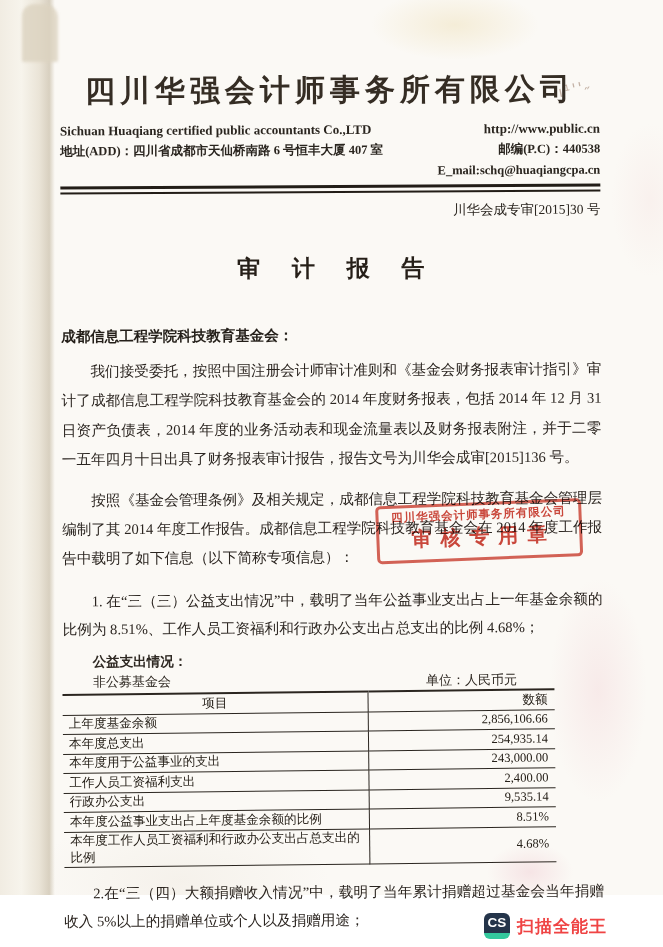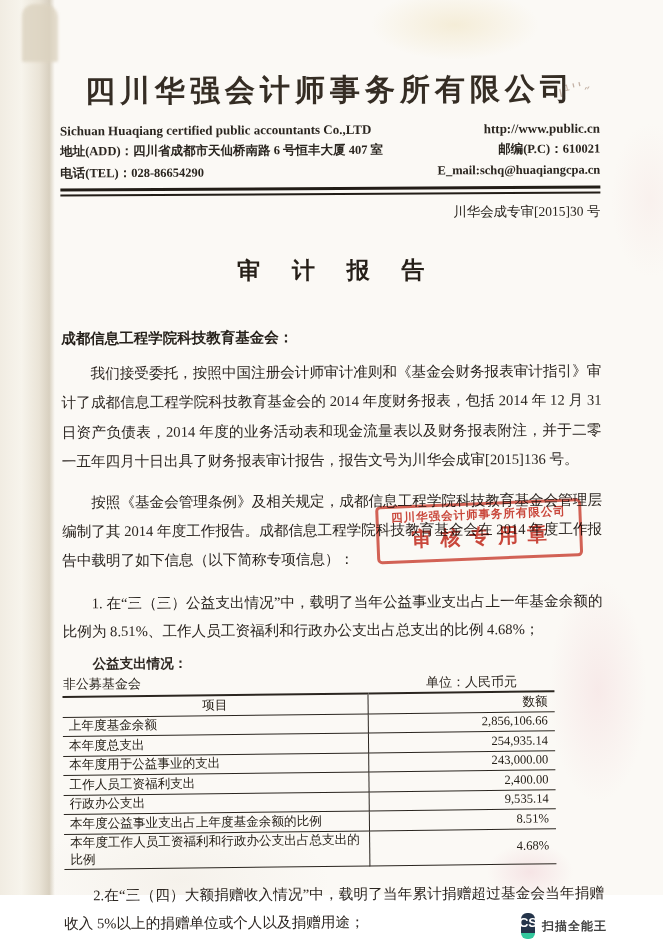--- a/index.html
+++ b/index.html
@@ -59,41 +59,41 @@
     position:absolute;left:314px;top:433px;width:206px;height:58px;
     border:3.5px solid rgba(199,55,40,0.85);border-radius:5px;
     transform:rotate(-2deg);padding:2px 4px 1px 4px;box-sizing:border-box;
     color:#c5372a;mix-blend-mode:multiply;opacity:.92;text-align:center;
   }
   .stamp-line1{font-size:11.5px;font-weight:bold;letter-spacing:1px;white-space:nowrap;}
   .stamp-line2{font-size:20px;font-weight:bold;letter-spacing:9px;margin-top:1px;white-space:nowrap;text-indent:9px;}
   
   .tbl-caption{margin:10px 0 0 30px;font-size:13.5px;font-weight:bold;}
   .tbl-subrow{display:flex;justify-content:space-between;width:492px;font-size:13px;margin-top:2px;}
-  .tbl-subrow .sub-left{}
+  .tbl-subrow .sub-left{margin-left:30px;}
   .tbl-subrow .sub-right{margin-right:38px;font-weight:normal;}
   .exp-table{
     width:492px;border-collapse:collapse;margin-top:1px;font-size:12.6px;
     transform:rotate(-0.35deg);color:#262019;
   }
   .exp-table th,.exp-table td{border-bottom:1.4px solid #2b2620;height:18.5px;padding:0;}
   .exp-table tr:first-child th{border-top:2.5px solid #2b2620;border-bottom:1.6px solid #2b2620;}
   .exp-table th{font-weight:normal;text-align:center;}
   .exp-table .col-item{width:62%;border-right:1.5px solid #2b2620;padding-left:6px;text-align:left;}
   .exp-table th.col-item{text-align:center;padding-left:0;}
   .exp-table .col-val{text-align:right;padding-right:7px;}
   
   .watermark{position:absolute;right:56px;bottom:8px;display:flex;align-items:center;gap:7px;
     font-family:"Liberation Sans","DejaVu Sans",sans-serif;}
   .cs-logo{
-    width:14px;height:26px;border-radius:6px;display:flex;align-items:flex-start;justify-content:center;
+    width:26px;height:26px;border-radius:6px;display:flex;align-items:flex-start;justify-content:center;
     background:linear-gradient(to bottom,#24344a 0%,#24344a 76%,#33c89d 76%,#33c89d 100%);
     color:#ffffff;font-weight:bold;font-size:13.5px;line-height:20px;
   }
-  .cs-text{color:#404040;font-weight:bold;font-size:12px;letter-spacing:1px;}
+  .cs-text{color:#ef4444;font-weight:bold;font-size:17px;letter-spacing:1px;}
 </style>
 </head>
 <body>
 
 <div class="page">
   <div class="paper">
     <div class="fold"></div>
     <div class="fold-corner"></div>
   </div>
 
@@ -101,24 +101,23 @@
 
   <div class="doc">
     <div class="company-cn">四川华强会计师事务所有限公司</div>
 
     <div class="head-row en">
       <span>Sichuan Huaqiang certified public accountants Co.,LTD</span>
       <span>http://www.public.cn</span>
     </div>
     <div class="head-row addr">
       <span>地址(ADD)：四川省成都市天仙桥南路 6 号恒丰大厦 407 室</span>
-      <span>邮编(P.C)：610021</span>
+      <span>邮编(P.C)：440538</span>
     </div>
     <div class="head-row tel">
-      <span>电话(TEL)：028-86654290</span>
       <span class="email">E_mail:schq@huaqiangcpa.cn</span>
     </div>
 
     <div class="rule-double"></div>
 
     <div class="doc-no">川华会成专审[2015]30 号</div>
 
     <div class="report-title">审 计 报 告</div>
 
     <div class="addressee">成都信息工程学院科技教育基金会：</div>

